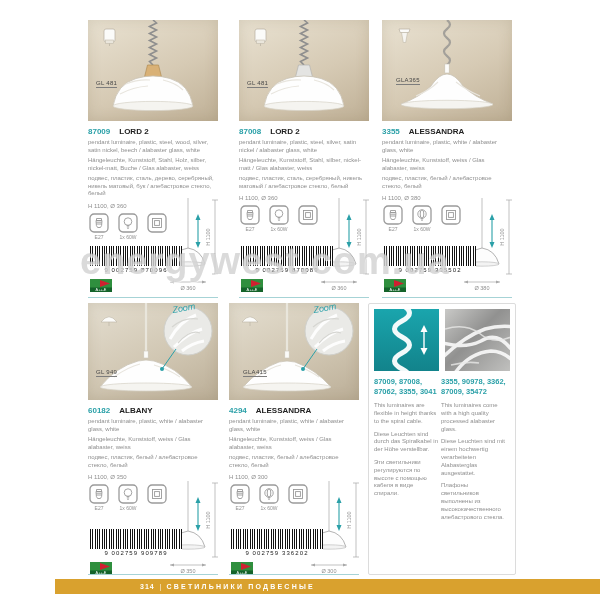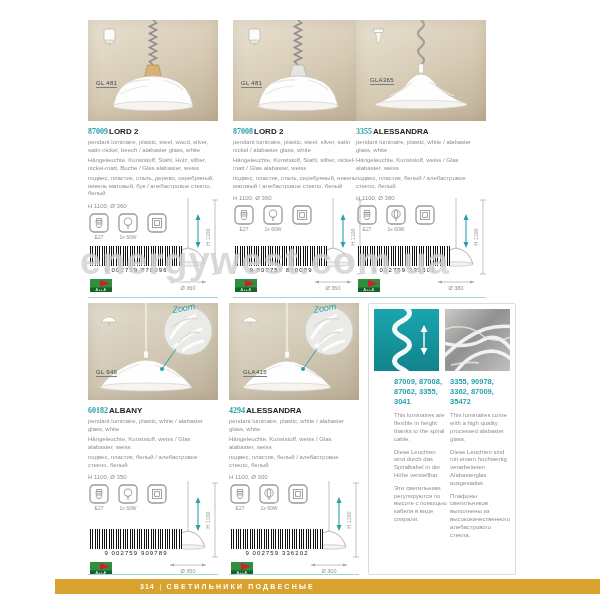--- a/index.html
+++ b/index.html
@@ -12,21 +12,21 @@
   .r2{top:303px;height:272px;}
   .photo{position:relative;width:130px;
          background:linear-gradient(155deg,#e9e2d2 0%,#d6cab4 55%,#bfb096 100%);
          box-shadow:inset 0 0 14px rgba(110,92,60,.18);}
   .r1 .photo{height:101px;}
   .r2 .photo{height:97px;background:linear-gradient(155deg,#e4ded0 0%,#d1c7b3 55%,#bbae97 100%);}
   .photo svg{display:block;}
   .pl{position:absolute;font-size:6px;color:#474747;border-bottom:1px solid #7d7d7d;
       padding-bottom:1px;letter-spacing:.3px;}
   .t{margin-top:6px;font-size:8px;font-weight:bold;color:#222;}
-  .t .sku{color:#2aa0a8;margin-right:1px;font-family:Liberation Serif, serif;}
+  .t .sku{color:#2aa0a8;margin-right:9px;}
   .d{margin:3px 0 0;font-size:6px;line-height:1.25;color:#8f8f8f;}
   .spec{margin:5px 0 0;font-size:6px;color:#8f8f8f;}
   .icons{display:flex;gap:7px;margin-top:4px;}
   .ic{display:flex;flex-direction:column;align-items:center;width:22px;}
   .ic svg{width:20px;height:20px;}
   .ic span{font-size:5px;color:#8f8f8f;margin-top:1px;white-space:nowrap;}
   .ifr{fill:none;stroke:#9a9a9a;stroke-width:1.3;}
   .ig{fill:none;stroke:#9a9a9a;stroke-width:.9;}
 
   .diagram{position:absolute;right:0;top:178px;width:56px;height:94px;}
@@ -47,21 +47,21 @@
   .tline{position:absolute;left:0;bottom:0;width:100%;height:1px;background:#a6d3d6;}
 
   
   .infocol{position:absolute;left:368px;top:303px;width:148px;height:272px;
            border:1px solid #dcdcdc;border-radius:2px;background:#fff;
            padding:5px;box-sizing:border-box;}
   .tiles{display:flex;gap:6px;}
   .tile{width:65px;height:62px;position:relative;overflow:hidden;}
   .tile-spiral{background:linear-gradient(180deg,#1aa5ad,#12838b);}
   .tile-glass{background:linear-gradient(135deg,#c9c9c7,#919190 45%,#c0c0be);}
-  .cols{display:flex;gap:2px;margin-top:6px;margin-left:20px;}
+  .cols{display:flex;gap:2px;margin-top:6px;}
   .icol{width:65px;}
   .iskus{font-size:7.5px;font-weight:bold;color:#2aa0a8;line-height:1.35;margin:0;}
   .itx{font-size:6px;color:#8f8f8f;line-height:1.3;margin:5px 0 0;}
 
   
   .wm{position:absolute;left:80px;top:240px;font-size:38px;font-weight:bold;
       color:rgba(158,158,158,.38);letter-spacing:1px;z-index:40;pointer-events:none;
       text-shadow:0 1px 1px rgba(255,255,255,.75);white-space:nowrap;}
 
   
@@ -152,21 +152,21 @@
       <svg viewBox="0 0 22 13" width="22" height="13">
           <rect width="22" height="13" fill="#2f8f3e"></rect>
           <polygon points="10,1 20,4.5 10,8" fill="#cf2030"></polygon>
           <rect y="8.5" width="22" height="4.5" fill="#14632a"></rect>
           <text x="11" y="12.2" text-anchor="middle" font-size="3.8" fill="#fff">A++-E</text>
         </svg>
     </div>
     <div class="tline"></div>
   </div>
 
-  <div class="cell r1" style="left:233px;">
+  <div class="cell r1" style="left:239px;">
     <div class="photo">
       <svg width="130" height="101" viewBox="0 0 130 101">
         <g>
           <rect x="16" y="9" width="11" height="13" rx="2" fill="#fbfbf9" stroke="#b8b0a0" stroke-width=".7"></rect>
           <rect x="17.5" y="20" width="8" height="3.5" fill="#eae6dc" stroke="#c2bbab" stroke-width=".6"></rect>
           <line x1="21.5" y1="23.5" x2="21.5" y2="26" stroke="#b8b0a0" stroke-width=".7"></line>
         </g>
         <path d="M65 0 L68.5 3 L61.5 6.5 L68.5 10 L61.5 13.5 L68.5 17 L61.5 20.5 L68.5 24 L61.5 27.5 L68.5 31 L61.5 34.5 L68.5 38 L61.5 41.5 L65 45" fill="none" stroke="#8e8e8e" stroke-width="1.6"></path>
         <path d="M59.5 45 L70.5 45 L73.5 57 L56.5 57 Z" fill="#e4e4e2" stroke="#b3b3b0" stroke-width=".7"></path>
         <path d="M25 86 Q29 64 48 58.5 Q65 53.5 82 58.5 Q101 64 105 86 Z" fill="#fefefe" stroke="#c9c3b5" stroke-width=".8"></path>
@@ -235,21 +235,21 @@
       <svg viewBox="0 0 22 13" width="22" height="13">
           <rect width="22" height="13" fill="#2f8f3e"></rect>
           <polygon points="10,1 20,4.5 10,8" fill="#cf2030"></polygon>
           <rect y="8.5" width="22" height="4.5" fill="#14632a"></rect>
           <text x="11" y="12.2" text-anchor="middle" font-size="3.8" fill="#fff">A++-E</text>
         </svg>
     </div>
     <div class="tline"></div>
   </div>
 
-  <div class="cell r1" style="left:356px;">
+  <div class="cell r1" style="left:382px;">
     <div class="photo">
       <svg width="130" height="101" viewBox="0 0 130 101">
         <g>
           <path d="M17 9 h11 l-1.2 3.5 h-8.6 Z" fill="#fbfbf9" stroke="#b8b0a0" stroke-width=".7"></path>
           <path d="M19.5 12.5 h6 l-1.8 10 h-2.4 Z" fill="#f6f5f1" stroke="#bfb8a8" stroke-width=".6"></path>
         </g>
         <path d="M65 0 q6 4.5 0 9 q-6 4.5 0 9 q6 4.5 0 9 q-6 4.5 0 9 q6 4.5 0 9" fill="none" stroke="#a3a09a" stroke-width="2.2"></path>
         <rect x="62.8" y="44" width="4.4" height="9" fill="#fcfcfa" stroke="#c6c0b2" stroke-width=".6"></rect>
         <path d="M19 84 Q38 77 49 66 Q57 54 65 54 Q73 54 81 66 Q92 77 111 84 Z" fill="#fefefe" stroke="#c9c3b5" stroke-width=".8"></path>
         <path d="M34 76 Q48 70 56 62 M74 62 Q84 70 98 76" stroke="#e8e5de" stroke-width="1.1" fill="none"></path>

